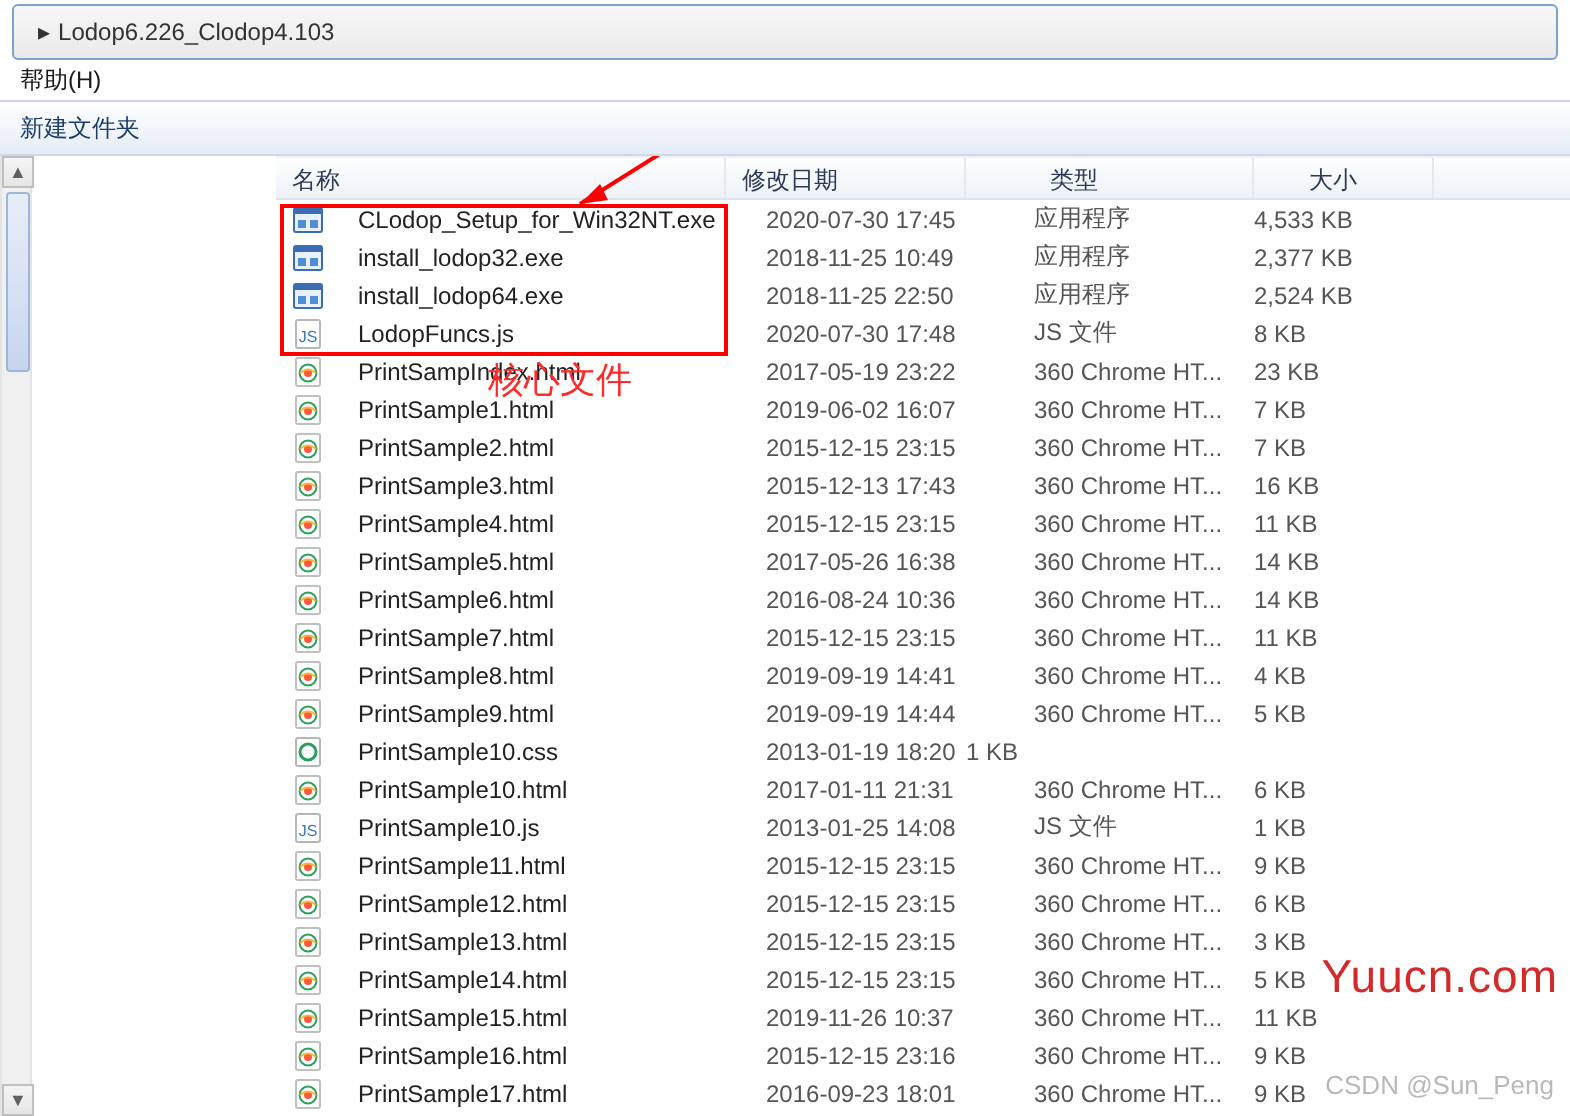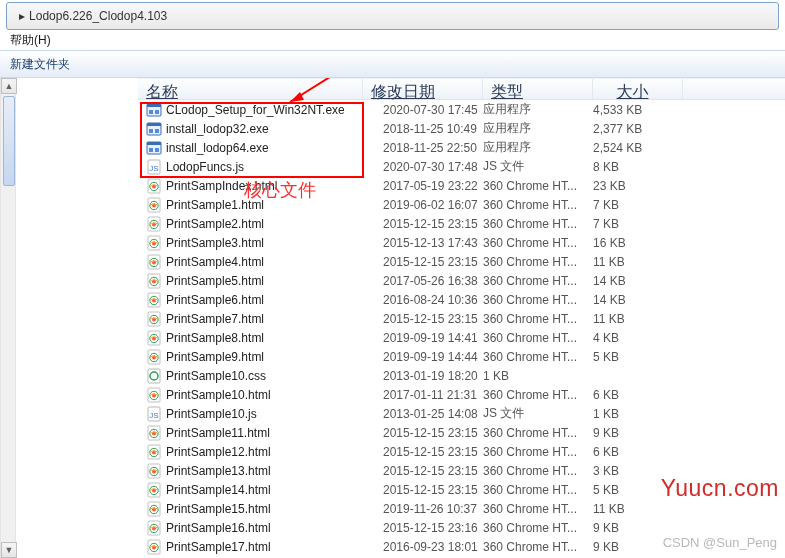--- a/index.html
+++ b/index.html
@@ -7,29 +7,29 @@
 .address-bar { height: 28px; background: linear-gradient(#f7f7f7,#eaeaea); border: 1px solid #7da2ce; border-radius: 3px; margin: 2px 6px 0 6px; display: flex; align-items: center; padding: 0 8px; color: #333; }
 .chev { color: #333; margin: 0 4px; }
 .menu-bar { height: 20px; padding: 2px 6px; color: #1a1a1a; }
 .menu-item { display: inline-block; padding: 0 4px; }
 .toolbar { height: 28px; background: linear-gradient(#ffffff,#e4ecf7); border-top: 1px solid #c9d7ea; border-bottom: 1px solid #cfd8e6; display: flex; align-items: center; padding: 0 10px; color: #1c3e6e; }
 .sidebar { position: absolute; left: 0; top: 78px; width: 122px; height: 480px; background: #fff; }
 .scrollbar { position: absolute; right: 106px; top: 0; width: 16px; height: 100%; background: #f0f0f0; border-left: 1px solid #e4e4e4; border-right: 1px solid #e4e4e4; }
 .scroll-thumb { position: absolute; left: 2px; width: 12px; background: linear-gradient(#e8eef8,#c6d6ef); border: 1px solid #9cb6dd; border-radius: 2px; }
 .scroll-btn { position: absolute; left: 0; width: 16px; height: 16px; background: linear-gradient(#f5f5f5,#e6e6e6); border:1px solid #bfbfbf; font-size: 9px; color:#606060; text-align:center; line-height:14px;}
 .content { position: absolute; left: 138px; right: 0; top: 78px; bottom: 0; overflow: hidden; }
-.headers { display: flex; height: 22px; background: linear-gradient(#fdfefe,#eef2f8); border-bottom: 1px solid #dde4ee; border-top: 1px solid #eef2f8; color: #2b3b57; font-size: 16px; text-decoration: underline; }
+.headers { display: flex; height: 22px; background: linear-gradient(#fdfefe,#eef2f8); border-bottom: 1px solid #dde4ee; border-top: 1px solid #eef2f8; color: #2b3b57; font-size: 12px; }
 .headers div { padding: 3px 8px; border-right: 1px solid #e4e8ef; }
 .col-name { width: 225px; }
 .col-date { width: 120px; padding-left: 20px; }
-.col-type { width: 110px; }
+.col-type { width: 110px; margin-left: 34px; }
 .col-size { width: 90px; text-align: center; padding-right: 18px !important; }
 .rows { }
 .row { display: flex; height: 19px; align-items: center; font-size: 12px; color: #222; }
-.row .col-name { display: flex; align-items: center; gap: 4px; padding-left: 8px; }
+.row .col-name { display: flex; align-items: center; gap: 17px; padding-left: 8px; }
 .row .col-date { color: #555; }
 .row .col-type { color: #555; }
 .row .col-size { color: #555; text-align: left; padding-right: 18px; width: 90px; }
 .icon { width: 16px; height: 16px; display: inline-flex; align-items: center; justify-content: center; flex-shrink: 0; }
 .red-box { position: absolute; border: 2px solid #ff0000; pointer-events: none; }
 .red-label { position: absolute; color: #ff2a2a; font-size: 18px; font-weight: 400; }
 .red-arrow { position: absolute; pointer-events: none; }
 .watermark-r { position: absolute; right: 6px; bottom: 56px; color: #d42a2a; font-size: 23px; font-weight: 400; letter-spacing: 0.5px; }
 .watermark-b { position: absolute; right: 8px; bottom: 8px; color: #b9b9b9; font-size: 13px; }
 </style>

